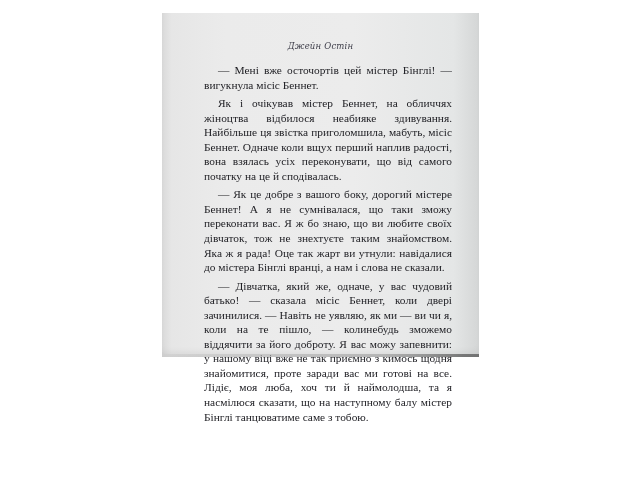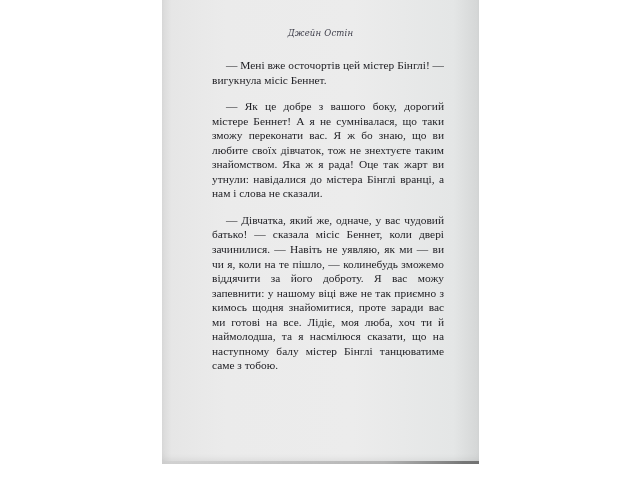--- a/index.html
+++ b/index.html
@@ -4,22 +4,22 @@
   <style>
     html, body { margin: 0; padding: 0; }
     body {
       width: 640px; height: 480px; overflow: hidden;
       background: #ffffff;
       position: relative;
       font-family: "Liberation Serif", "DejaVu Serif", serif;
     }
     .page {
       position: absolute;
-      left: 162px; top: 0;
-      width: 317px; height: 464px;
+      left: 162px; top: 13px;
+      width: 317px; height: 344px;
       background: linear-gradient(90deg, #d9d9d9 0%, #e6e6e6 3%, #ebebeb 20%, #ececec 60%, #e4e6e6 92%, #d4d6d6 100%);
       box-shadow: inset 0 -8px 10px -6px rgba(0,0,0,0.12);
     }
     .page-bottom-edge {
       position: absolute; left: 0; right: 0; bottom: 0; height: 3px;
       background: linear-gradient(90deg, #cfcfcf, #9a9a9a 70%, #3a3a3a 95%);
       opacity: 0.6;
     }
     .running-head {
       position: absolute;
@@ -35,29 +35,30 @@
       position: absolute;
       left: 38px; top: 46px;
       width: 256px;
       font-size: 11.4px;
       line-height: 14.55px;
       color: #1d1d22;
       text-align: justify;
       hyphens: manual;
     }
     .text-block p {
-      margin: 12px;
+      margin: 4px;
       text-indent: 14px;
     }
   </style>
 </head>
 <body>
 
 <div class="page">
   <div class="running-head">Джейн Остін</div>
   <div class="text-block">
     <p>— Мені вже осточортів цей містер Бінглі! — вигукнула місіс Беннет.</p>
+    <p>Як і очікував містер Беннет, на обличчях жіноцтва відбилося неабияке здивування. Найбільше ця звістка приголомшила, мабуть, місіс Беннет. Одначе коли вщух перший наплив радості, вона взялась усіх переконувати, що від самого початку на це й сподівалась.</p>
     <p>— Як це добре з вашого боку, дорогий містере Беннет! А я не сумнівалася, що таки зможу переконати вас. Я ж бо знаю, що ви любите своїх дівчаток, тож не знехтуєте таким знайомством. Яка ж я рада! Оце так жарт ви утнули: навідалися до містера Бінглі вранці, а нам і слова не сказали.</p>
     <p>— Дівчатка, який же, одначе, у вас чудовий батько! — сказала місіс Беннет, коли двері зачинилися. — Навіть не уявляю, як ми — ви чи я, коли на те пішло, — колинебудь зможемо віддячити за його доброту. Я вас можу запевнити: у нашому віці вже не так приємно з кимось щодня знайомитися, проте заради вас ми готові на все. Лідіє, моя люба, хоч ти й наймолодша, та я насмілюся сказати, що на наступному балу містер Бінглі танцюватиме саме з тобою.</p>
 
   </div>
   <div class="page-bottom-edge"></div>
 </div>
 
 </body></html>

